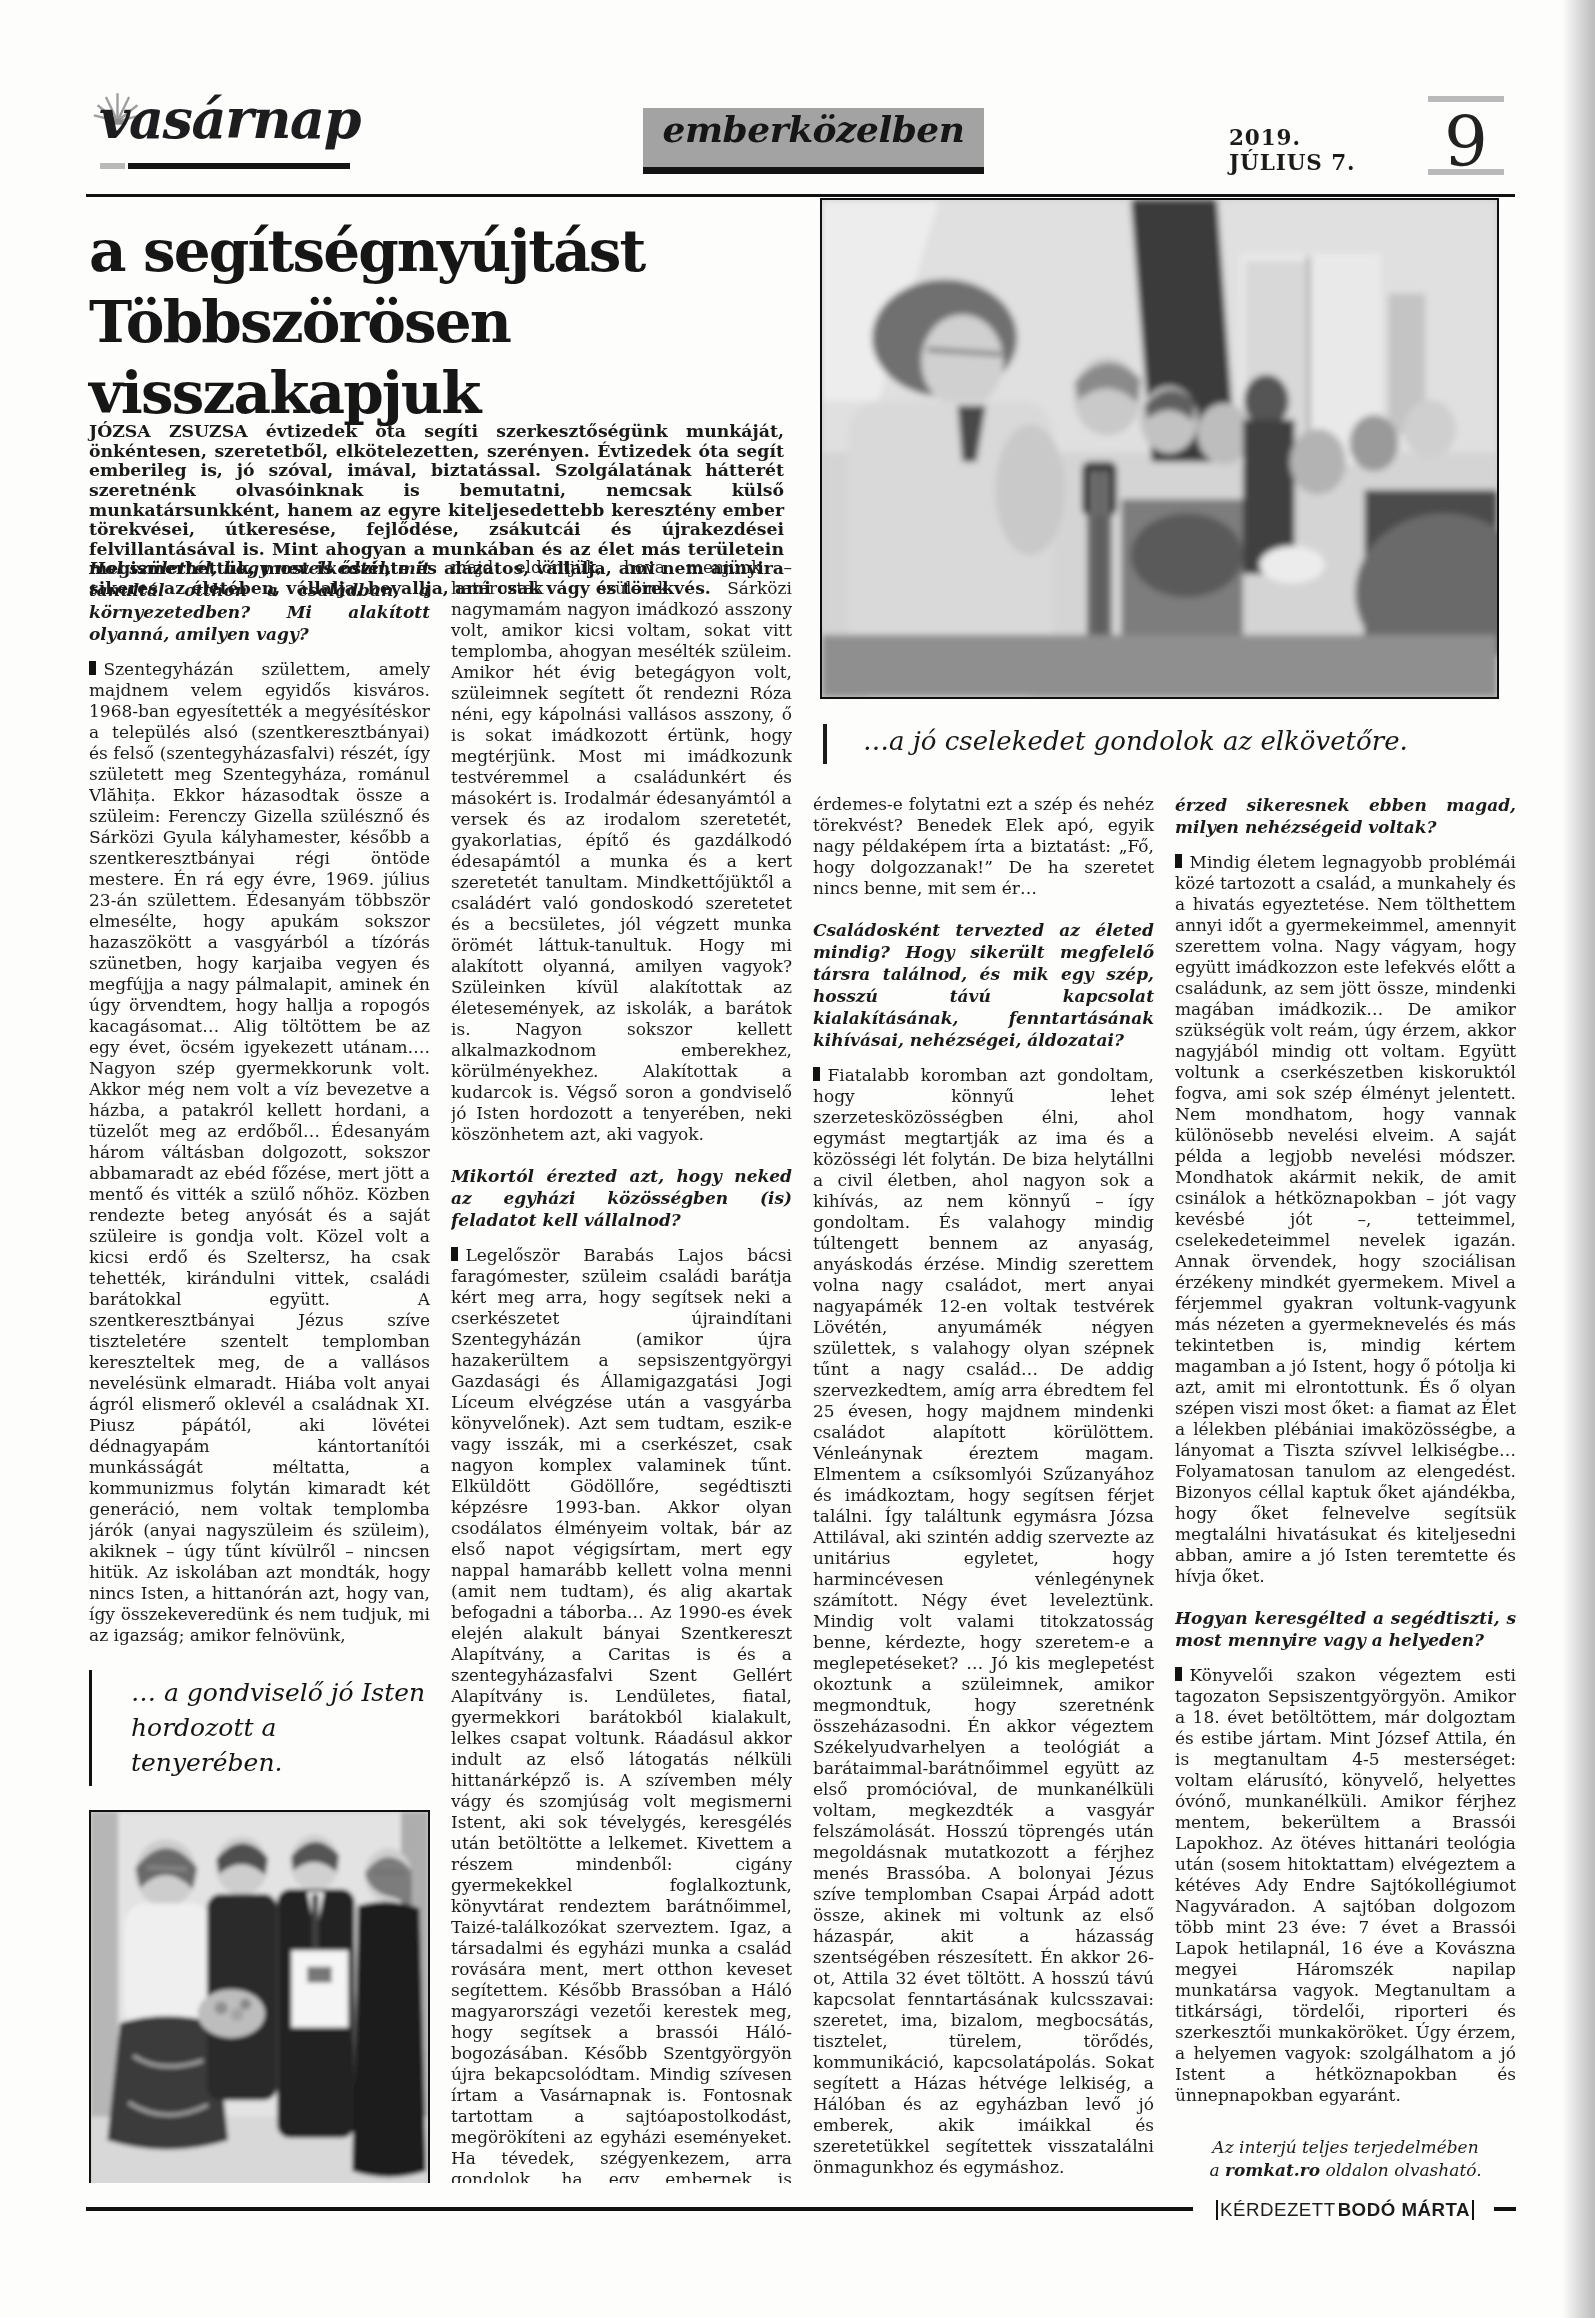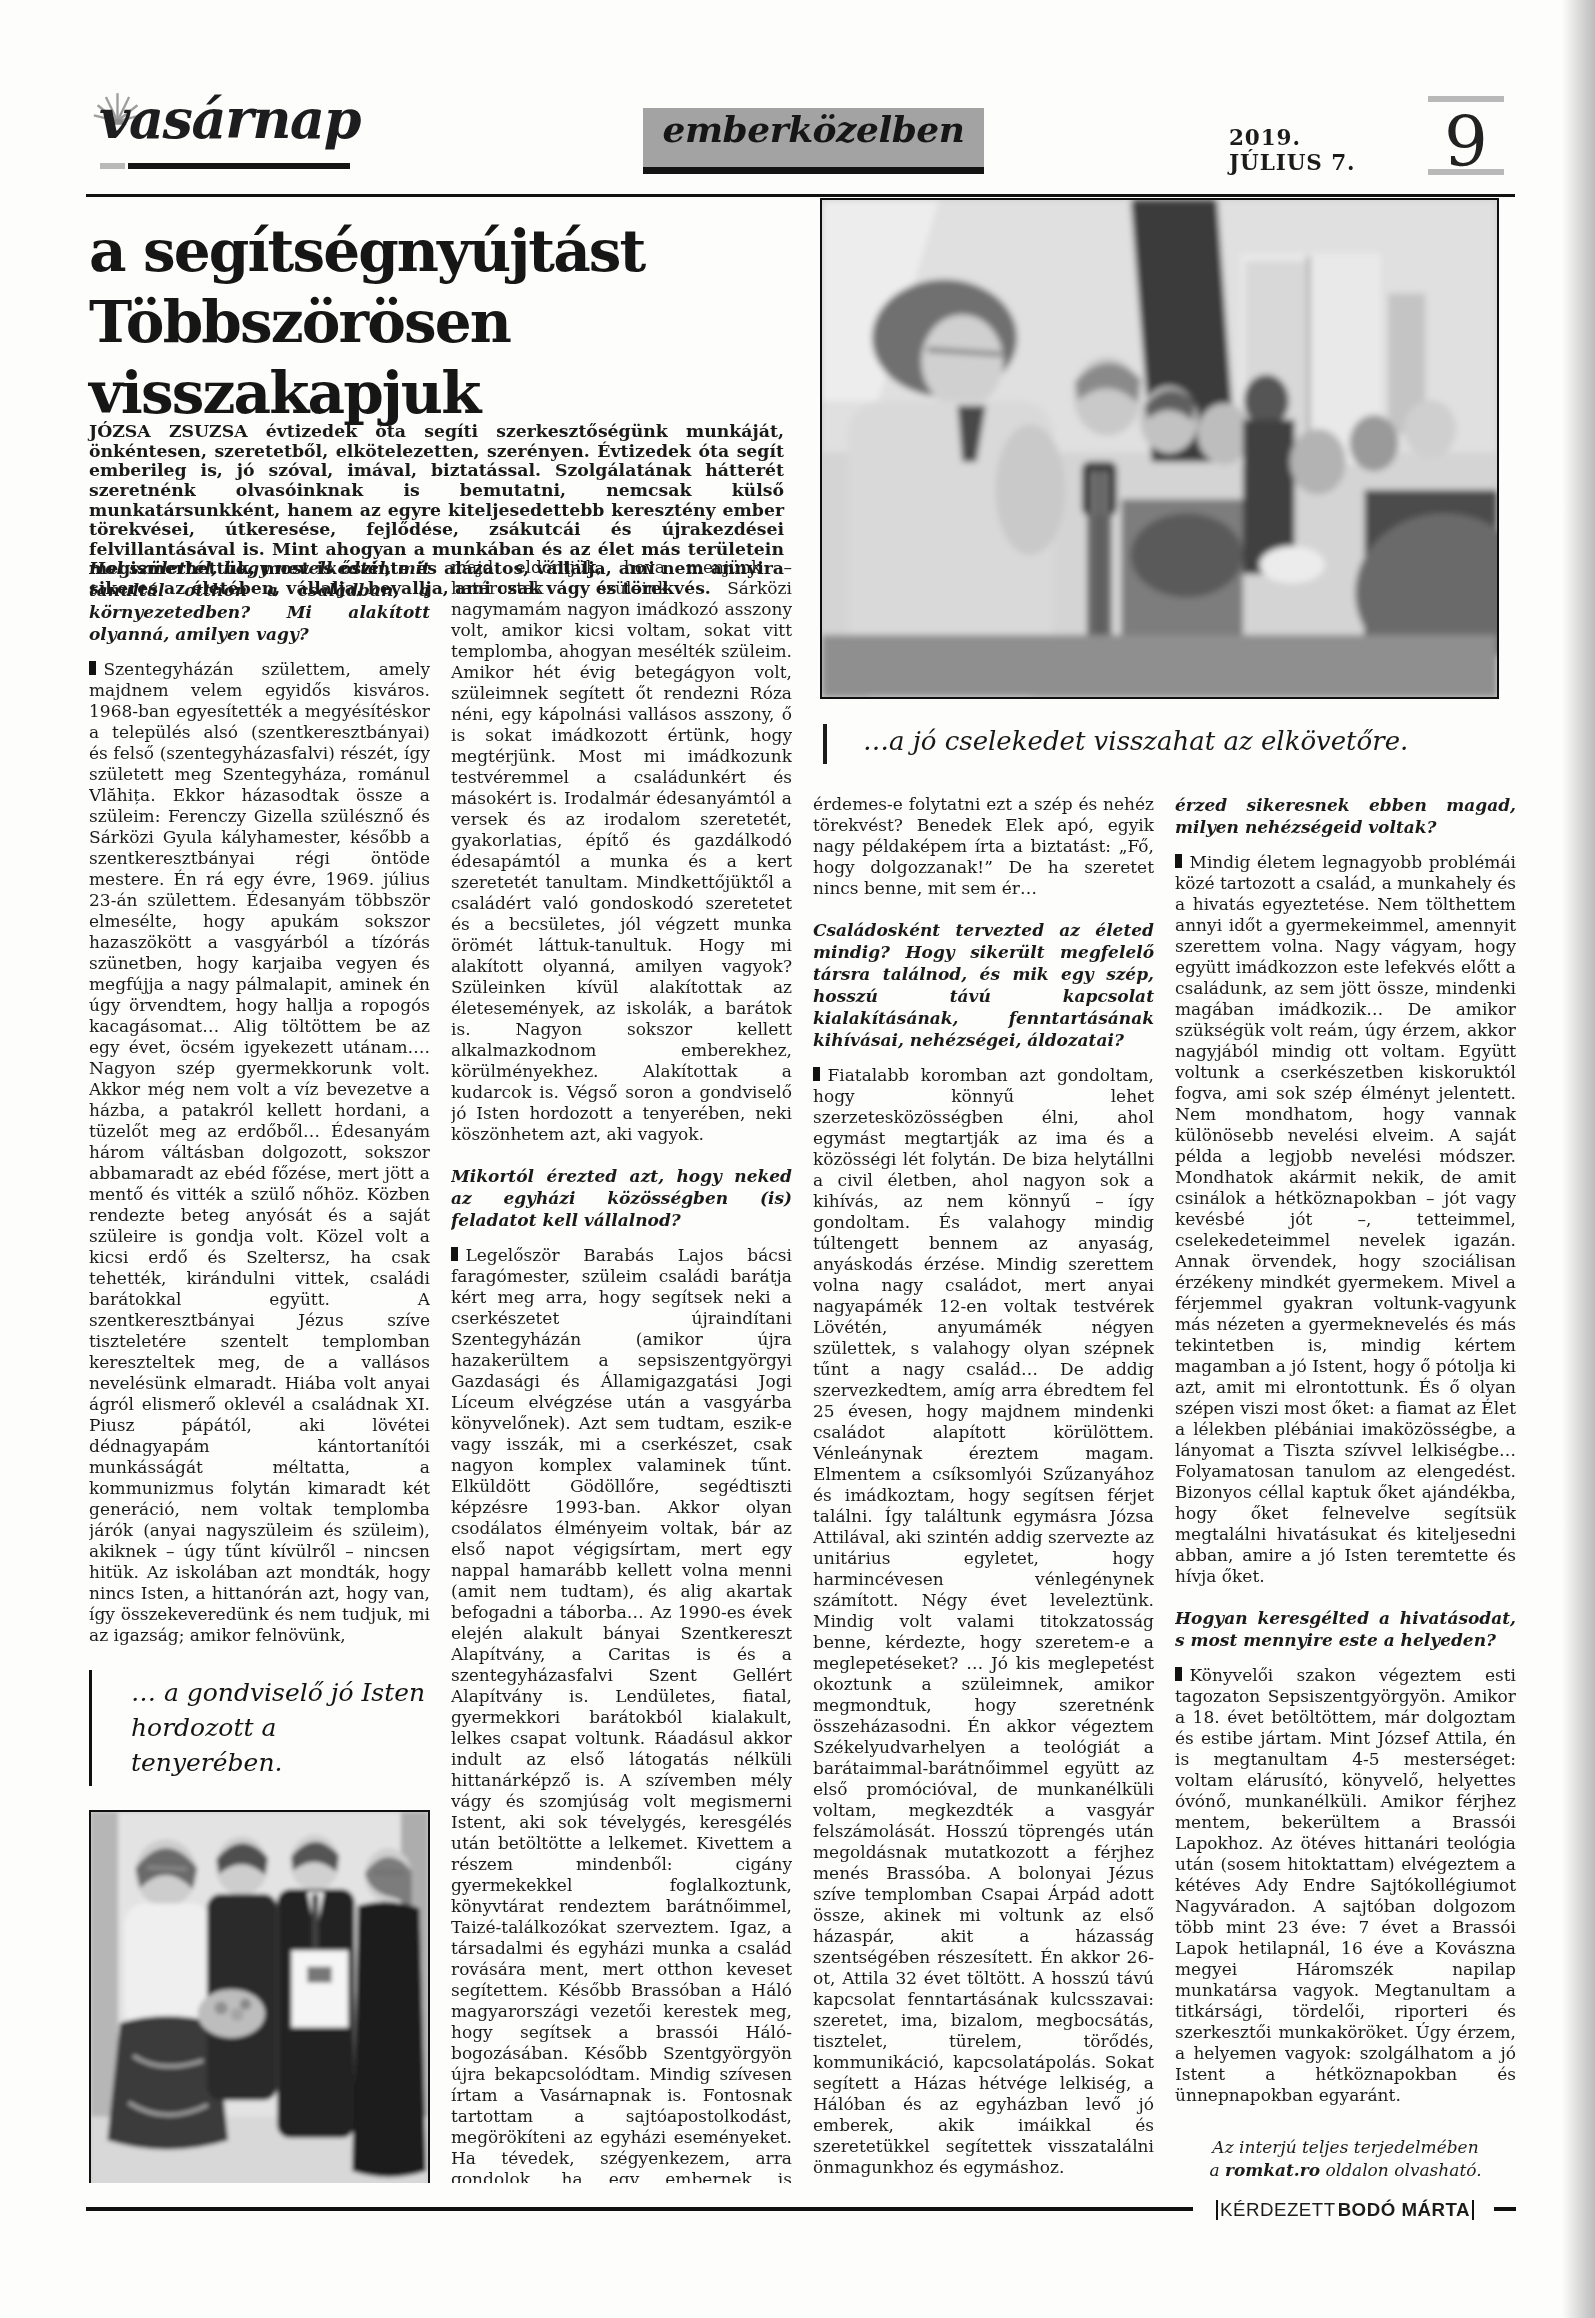--- a/index.html
+++ b/index.html
@@ -140,21 +140,21 @@
         <line x1="594" y1="580" x2="594" y2="1060" stroke="#bdbdbd" stroke-width="3"></line>
         <line x1="607" y1="580" x2="607" y2="1060" stroke="#cfcfcf" stroke-width="3"></line>
         <rect x="640" y="640" width="260" height="423" fill="#7d7d7d"></rect>
         <ellipse cx="780" cy="760" rx="120" ry="90" fill="#5a5a5a"></ellipse>
         <rect x="0" y="930" width="1443" height="133" fill="#8f8f8f"></rect>
         <ellipse cx="1005" cy="780" rx="70" ry="40" fill="#ececec"></ellipse>
       </g>
     </svg>
   </div>
   <div class="caption-bar"></div>
-  <div class="caption">…a jó cselekedet visszahat az elkövetőre.</div>
+  <div class="caption">…a jó cselekedet gondolok az elkövetőre.</div>
 
   <div class="col col1">
     <p class="q">Hol születtél, hogy nevelkedtél, mit tanultál otthon a családban, a környezetedben? Mi alakított olyanná, amilyen vagy?</p>
     <p class="body-par"><span class="pmark"></span><span>Szentegyházán születtem, amely majdnem velem egyidős kisváros. 1968-ban egyesítették a megyésítéskor a település alsó (szentkeresztbányai) és felső (szentegyházasfalvi) részét, így született meg Szentegyháza, románul Vlăhița. Ekkor házasodtak össze a szüleim: Ferenczy Gizella szülésznő és Sárközi Gyula kályhamester, később a szentkeresztbányai régi öntöde mestere. Én rá egy évre, 1969. július 23-án születtem. Édesanyám többször elmesélte, hogy apukám sokszor hazaszökött a vasgyárból a tízórás szünetben, hogy karjaiba vegyen és megfújja a nagy pálmalapit, aminek én úgy örvendtem, hogy hallja a ropogós kacagásomat… Alig töltöttem be az egy évet, öcsém igyekezett utánam…. Nagyon szép gyermekkorunk volt. Akkor még nem volt a víz bevezetve a házba, a patakról kellett hordani, a tüzelőt meg az erdőből… Édesanyám három váltásban dolgozott, sokszor abbamaradt az ebéd főzése, mert jött a mentő és vitték a szülő nőhöz. Közben rendezte beteg anyósát és a saját szüleire is gondja volt. Közel volt a kicsi erdő és Szeltersz, ha csak tehették, kirándulni vittek, családi barátokkal együtt. A szentkeresztbányai Jézus szíve tiszteletére szentelt templomban kereszteltek meg, de a vallásos nevelésünk elmaradt. Hiába volt anyai ágról elismerő oklevél a családnak XI. Piusz pápától, aki lövétei dédnagyapám kántortanítói munkásságát méltatta, a kommunizmus folytán kimaradt két generáció, nem voltak templomba járók (anyai nagyszüleim és szüleim), akiknek – úgy tűnt kívülről – nincsen hitük. Az iskolában azt mondták, hogy nincs Isten, a hittanórán azt, hogy van, így összekeveredünk és nem tudjuk, mi az igazság; amikor felnövünk,</span></p>
     <div class="pullquote">… a gondviselő jó Isten hordozott a tenyerében.</div>
     <div class="photo photo-family">
       <svg viewBox="0 0 720 800" preserveAspectRatio="none" aria-hidden="true">
         <defs>
             <filter id="b2" x="-5%" y="-5%" width="110%" height="110%">
               <feGaussianBlur stdDeviation="5"></feGaussianBlur>
@@ -203,21 +203,21 @@
   <div class="col col3">
     <p class="body-par">érdemes-e folytatni ezt a szép és nehéz törekvést? Benedek Elek apó, egyik nagy példaképem írta a biztatást: „Fő, hogy dolgozzanak!” De ha szeretet nincs benne, mit sem ér…</p>
     <p class="q mid">Családosként tervezted az életed mindig? Hogy sikerült megfelelő társra találnod, és mik egy szép, hosszú távú kapcsolat kialakításának, fenntartásának kihívásai, nehézségei, áldozatai?</p>
     <p class="body-par"><span class="pmark"></span><span>Fiatalabb koromban azt gondoltam, hogy könnyű lehet szerzetesközösségben élni, ahol egymást megtartják az ima és a közösségi lét folytán. De biza helytállni a civil életben, ahol nagyon sok a kihívás, az nem könnyű – így gondoltam. És valahogy mindig túltengett bennem az anyaság, anyáskodás érzése. Mindig szerettem volna nagy családot, mert anyai nagyapámék 12-en voltak testvérek Lövétén, anyumámék négyen születtek, s valahogy olyan szépnek tűnt a nagy család… De addig szervezkedtem, amíg arra ébredtem fel 25 évesen, hogy majdnem mindenki családot alapított körülöttem. Vénleánynak éreztem magam. Elmentem a csíksomlyói Szűzanyához és imádkoztam, hogy segítsen férjet találni. Így találtunk egymásra Józsa Attilával, aki szintén addig szervezte az unitárius egyletet, hogy harmincévesen vénlegénynek számított. Négy évet leveleztünk. Mindig volt valami titokzatosság benne, kérdezte, hogy szeretem-e a meglepetéseket? … Jó kis meglepetést okoztunk a szüleimnek, amikor megmondtuk, hogy szeretnénk összeházasodni. Én akkor végeztem Székelyudvarhelyen a teológiát a barátaimmal-barátnőimmel együtt az első promócióval, de munkanélküli voltam, megkezdték a vasgyár felszámolását. Hosszú töprengés után megoldásnak mutatkozott a férjhez menés Brassóba. A bolonyai Jézus szíve templomban Csapai Árpád adott össze, akinek mi voltunk az első házaspár, akit a házasság szentségében részesített. Én akkor 26-ot, Attila 32 évet töltött. A hosszú távú kapcsolat fenntartásának kulcsszavai: szeretet, ima, bizalom, megbocsátás, tisztelet, türelem, törődés, kommunikáció, kapcsolatápolás. Sokat segített a Házas hétvége lelkiség, a Hálóban és az egyházban levő jó emberek, akik imáikkal és szeretetükkel segítettek visszatalálni önmagunkhoz és egymáshoz.</span></p>
     <p class="q mid">Anyaként mik a fő nevelési elveid, milyen gyakorlatot követsz, mennyire</p>
   </div>
 
   <div class="col col4">
     <p class="q">érzed sikeresnek ebben magad, milyen nehézségeid voltak?</p>
     <p class="body-par"><span class="pmark"></span><span>Mindig életem legnagyobb problémái közé tartozott a család, a munkahely és a hivatás egyeztetése. Nem tölthettem annyi időt a gyermekeimmel, amennyit szerettem volna. Nagy vágyam, hogy együtt imádkozzon este lefekvés előtt a családunk, az sem jött össze, mindenki magában imádkozik… De amikor szükségük volt reám, úgy érzem, akkor nagyjából mindig ott voltam. Együtt voltunk a cserkészetben kiskoruktól fogva, ami sok szép élményt jelentett. Nem mondhatom, hogy vannak különösebb nevelési elveim. A saját példa a legjobb nevelési módszer. Mondhatok akármit nekik, de amit csinálok a hétköznapokban – jót vagy kevésbé jót –, tetteimmel, cselekedeteimmel nevelek igazán. Annak örvendek, hogy szociálisan érzékeny mindkét gyermekem. Mivel a férjemmel gyakran voltunk-vagyunk más nézeten a gyermeknevelés és más tekintetben is, mindig kértem magamban a jó Istent, hogy ő pótolja ki azt, amit mi elrontottunk. És ő olyan szépen viszi most őket: a fiamat az Élet a lélekben plébániai imaközösségbe, a lányomat a Tiszta szívvel lelkiségbe… Folyamatosan tanulom az elengedést. Bizonyos céllal kaptuk őket ajándékba, hogy őket felnevelve segítsük megtalálni hivatásukat és kiteljesedni abban, amire a jó Isten teremtette és hívja őket.</span></p>
-    <p class="q mid">Hogyan keresgélted a hivatásodat, s most mennyire este a helyeden?</p>
+    <p class="q mid">Hogyan keresgélted a segédtiszti, s most mennyire vagy a helyeden?</p>
     <p class="body-par"><span class="pmark"></span><span>Könyvelői szakon végeztem esti tagozaton Sepsiszentgyörgyön. Amikor a 18. évet betöltöttem, már dolgoztam és estibe jártam. Mint József Attila, én is megtanultam 4-5 mesterséget: voltam elárusító, könyvelő, helyettes óvónő, munkanélküli. Amikor férjhez mentem, bekerültem a Brassói Lapokhoz. Az ötéves hittanári teológia után (sosem hitoktattam) elvégeztem a kétéves Ady Endre Sajtókollégiumot Nagyváradon. A sajtóban dolgozom több mint 23 éve: 7 évet a Brassói Lapok hetilapnál, 16 éve a Kovászna megyei Háromszék napilap munkatársa vagyok. Megtanultam a titkársági, tördelői, riporteri és szerkesztői munkaköröket. Úgy érzem, a helyemen vagyok: szolgálhatom a jó Istent a hétköznapokban és ünnepnapokban egyaránt.</span></p>
     <p class="note">
       <span>Az interjú teljes terjedelmében</span><br>
       <span>a </span><b>romkat.ro</b><span> oldalon olvasható.</span>
     </p>
   </div>
 
   <div class="foot-rule"></div>
   <div class="foot-label">
     <div class="foot-tick"></div>

